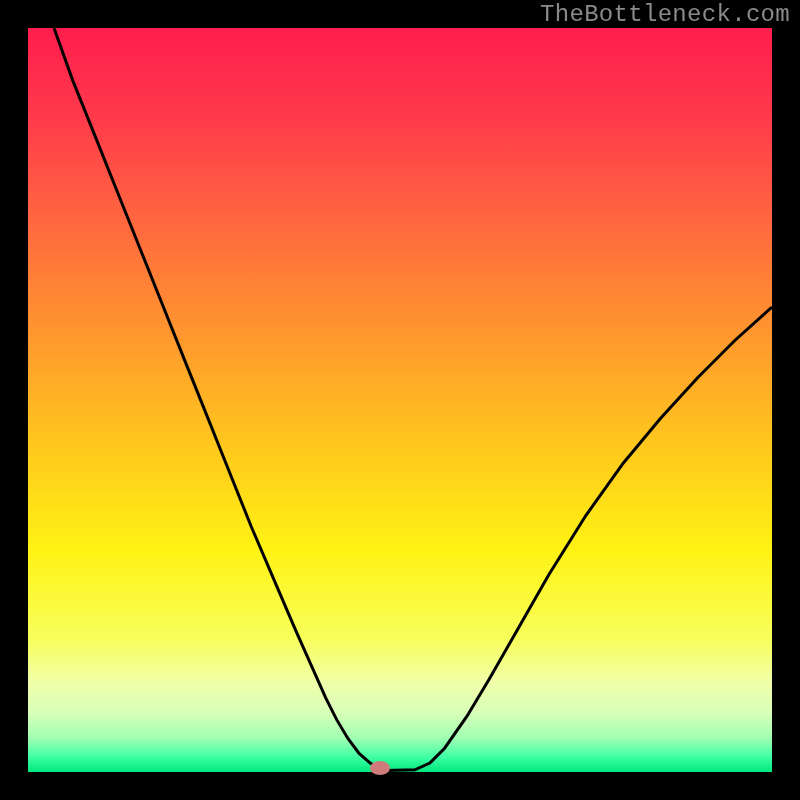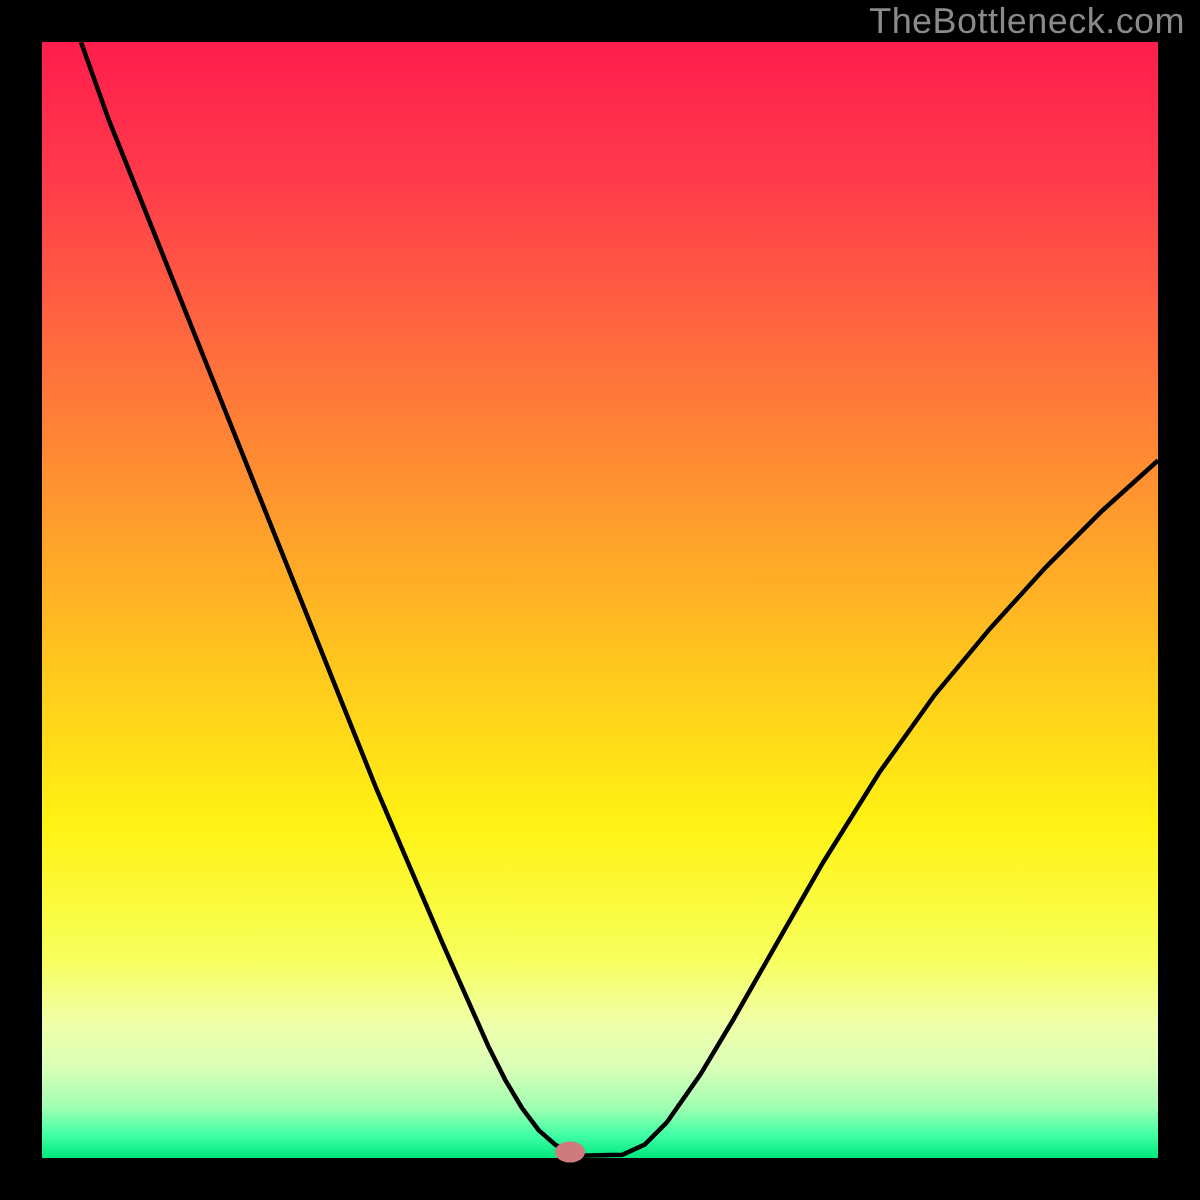--- a/index.html
+++ b/index.html
@@ -12,21 +12,21 @@
   }
   .container {
     position: relative;
     width: 800px;
     height: 800px;
   }
   .watermark {
     position: absolute;
     top: 1px;
     right: 10px;
-    font-family: Liberation Sans, sans-serif;
+    font-family: Liberation Mono, monospace;
     font-size: 24px;
     color: #8a8a8a;
     font-weight: 500;
     letter-spacing: 0.3px;
     z-index: 10;
   }
   svg.chart {
     position: absolute;
     top: 0;
     left: 0;

